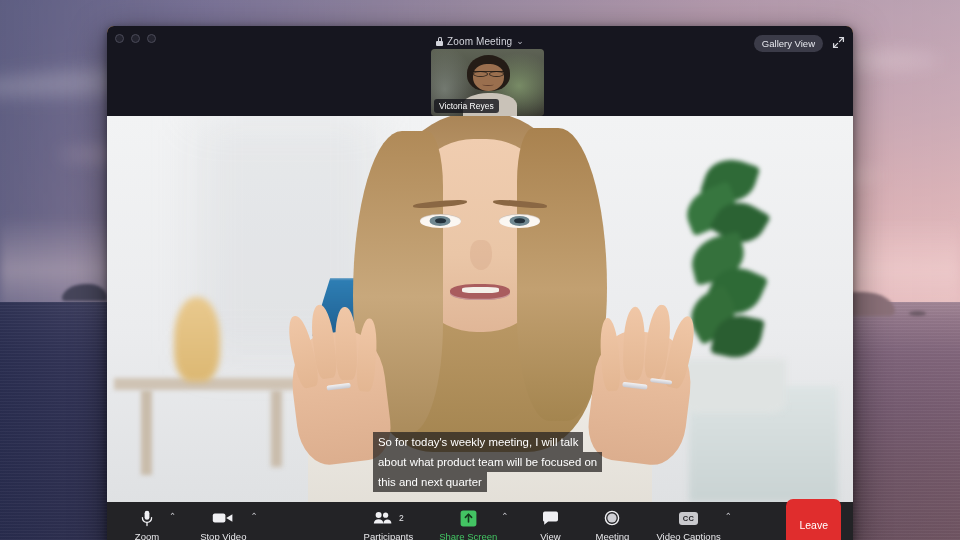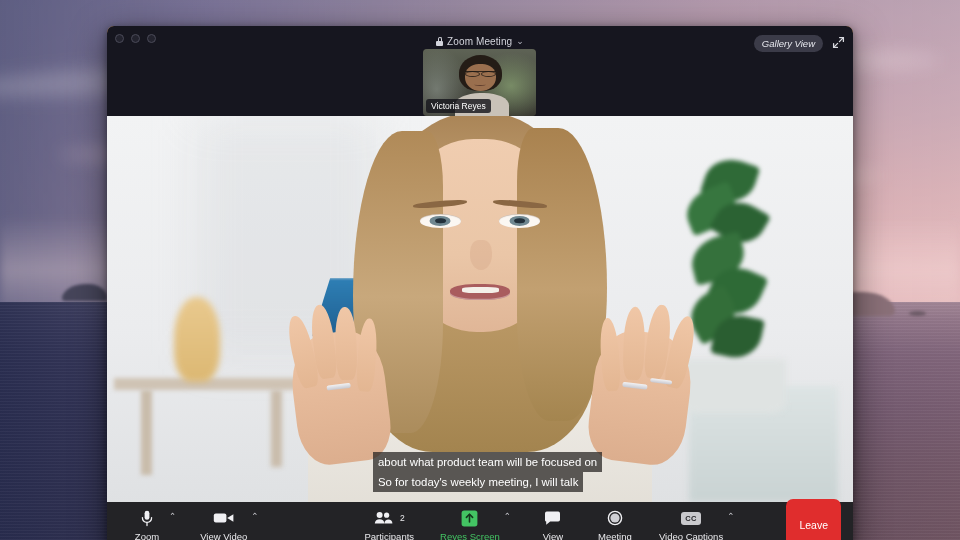--- a/index.html
+++ b/index.html
@@ -111,30 +111,30 @@
   .lock-icon .body { position:absolute; bottom:0; left:0; width:7px; height:5px;
                      background:#d3d4dc; border-radius:1px; }
   .lock-icon .shackle { position:absolute; top:0; left:1.5px; width:4px; height:4px;
                         border:1.3px solid #d3d4dc; border-bottom:none;
                         border-radius:3px 3px 0 0; }
   .caret-down { font-size:9px; color:#b9bac4; line-height:1; }
 
   #gallery-view-btn {
     position:absolute; right:30px; top:9px;
     background:#3b3b48; color:#e7e8ee; font-size:9.5px;
-    padding:3px 8px; border-radius:9px; white-space:nowrap; cursor:pointer;font-style:italic;
+    padding:3px 8px; border-radius:9px; white-space:nowrap; cursor:pointer;
   }
   #fullscreen-btn {
     position:absolute; right:6px; top:8px; width:18px; height:16px;
     cursor:pointer; display:flex; align-items:center; justify-content:center;
   }
 
   
   #self-view {
-    position:absolute; left:316px; top:23px; width:113px; height:67px;
+    position:absolute; left:324px; top:23px; width:113px; height:67px;
     border-radius:4px; overflow:hidden; background:#2e2a26;
   }
   .sv-bg {
     position:absolute; inset:0;
     background:
       radial-gradient(ellipse 55% 80% at 78% 55%, rgba(128,150,108,0.85) 0%, rgba(96,118,84,0) 62%),
       radial-gradient(ellipse 40% 90% at 12% 60%, rgba(150,160,152,0.55) 0%, rgba(120,130,124,0) 70%),
       linear-gradient(to bottom, #5e6355 0%, #4c4f44 48%, #3a3a33 100%);
     filter:blur(0.6px);
   }
@@ -505,22 +505,23 @@
         <span class="finger f1"></span>
           <span class="finger f2"></span>
         <span class="finger f3"></span>
           <span class="finger f4"></span>
         <span class="ring"></span>
           <span class="ring r2"></span>
       </div>
     </div>
 
     <div id="captions">
+      <div class="cc-line">So for today's weekly meeting, I will talk</div>
       <div class="cc-line">about what product team will be focused on</div>
-      <div class="cc-line">So for today's weekly meeting, I will talk</div>
+      <div class="cc-line">this and next quarter</div>
     </div>
   </div>
 
   <div id="toolbar">
     <span class="spacer-left"></span>
 
     <div class="tb-group">
       <div class="tb-item">
         <span class="tb-icon">
           <svg width="12" height="17" viewBox="0 0 12 17">
@@ -537,21 +538,21 @@
     <span class="gap-md"></span>
 
     <div class="tb-group">
       <div class="tb-item">
         <span class="tb-icon">
           <svg width="22" height="14" viewBox="0 0 22 14">
             <rect x="0.8" y="2.6" width="12.6" height="9" rx="2" fill="#f0f0f3"></rect>
             <path d="M14.2 7 20.4 3.2v7.6z" fill="#f0f0f3"></path>
           </svg>
         </span>
-        <span class="tb-label">View Video</span>
+        <span class="tb-label">Stop Video</span>
       </div>
       <span class="tb-caret">⌃</span>
     </div>
 
     <span class="gap-lg"></span>
 
     <div class="tb-group">
       <div class="tb-item">
         <span class="tb-icon">
           <svg width="24" height="14" viewBox="0 0 24 14">
@@ -570,21 +571,21 @@
 
     <div class="tb-group">
       <div class="tb-item">
         <span class="tb-icon">
           <svg width="17" height="17" viewBox="0 0 17 17">
             <rect x="0.6" y="0.6" width="15.8" height="15.8" rx="2.6" fill="#43c463"></rect>
             <path d="M8.5 12V4.6" stroke="#14381d" stroke-width="1.6" stroke-linecap="round"></path>
             <path d="M5.4 7.4 8.5 4.2l3.1 3.2" stroke="#14381d" stroke-width="1.6" fill="none" stroke-linecap="round" stroke-linejoin="round"></path>
           </svg>
         </span>
-        <span class="tb-label green">Reyes Screen</span>
+        <span class="tb-label green">Share Screen</span>
       </div>
       <span class="tb-caret">⌃</span>
     </div>
 
     <span class="gap-md"></span>
 
     <div class="tb-group">
       <div class="tb-item">
         <span class="tb-icon">
           <svg width="17" height="15" viewBox="0 0 17 15">

